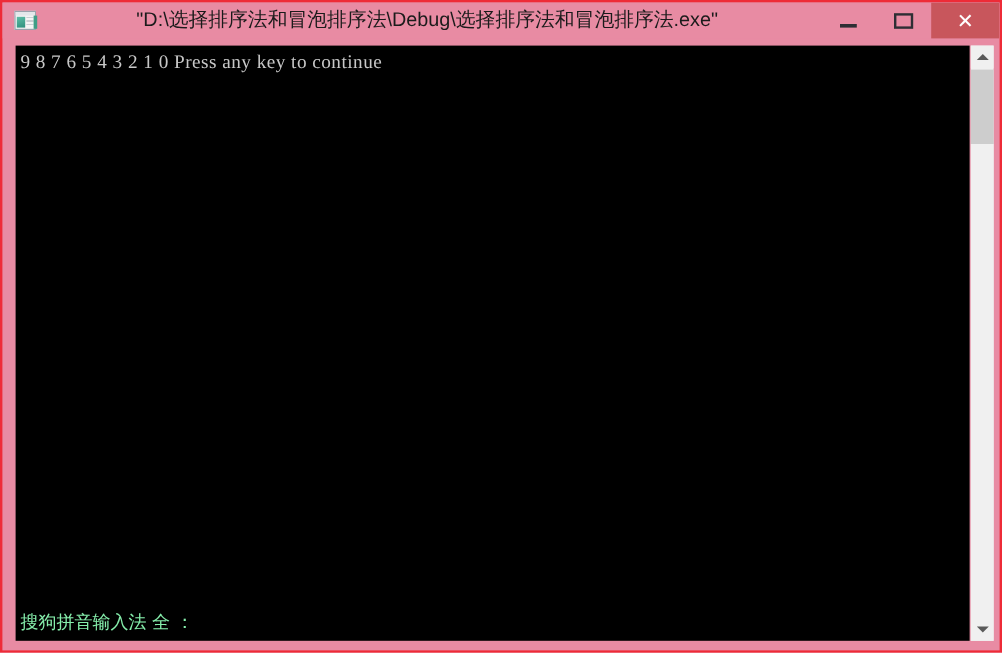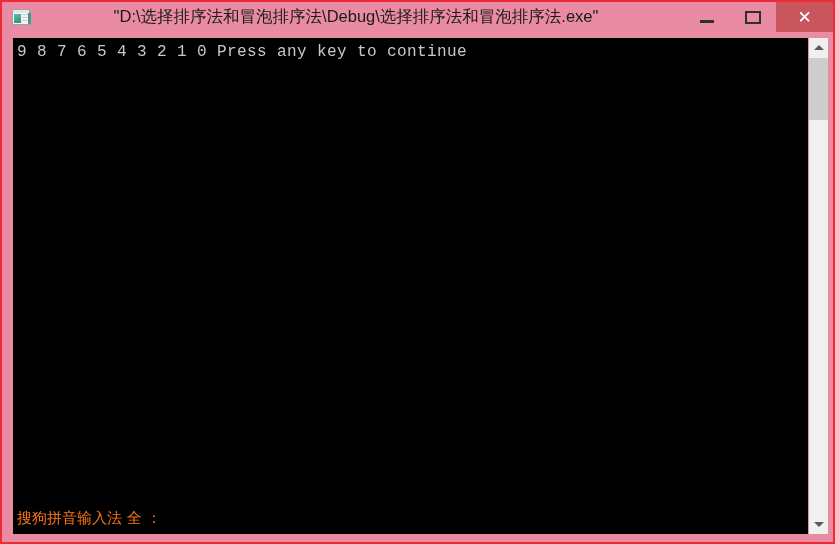--- a/index.html
+++ b/index.html
@@ -131,32 +131,32 @@
     height: 496px;
     background: #000000;
     overflow: hidden;
   }
 
   #console-text {
     position: absolute;
     left: 4px;
     top: 5px;
     color: #c8c8c8;
-    font-family: Liberation Mono, monospace;
+    font-family: Liberation Serif, serif;
     font-size: 16px;
     line-height: 19px;
     white-space: pre;
     letter-spacing: 0.4px;
   }
 
   #ime-status {
     position: absolute;
     left: 4px;
     bottom: 6px;
-    color: #f97316;
+    color: #86efac;
     font-size: 15px;
     white-space: pre;
     font-family: "DejaVu Sans", "Liberation Sans", sans-serif;
   }
 
   
   #scrollbar {
     position: absolute;
     right: 5px;
     top: 36px;

